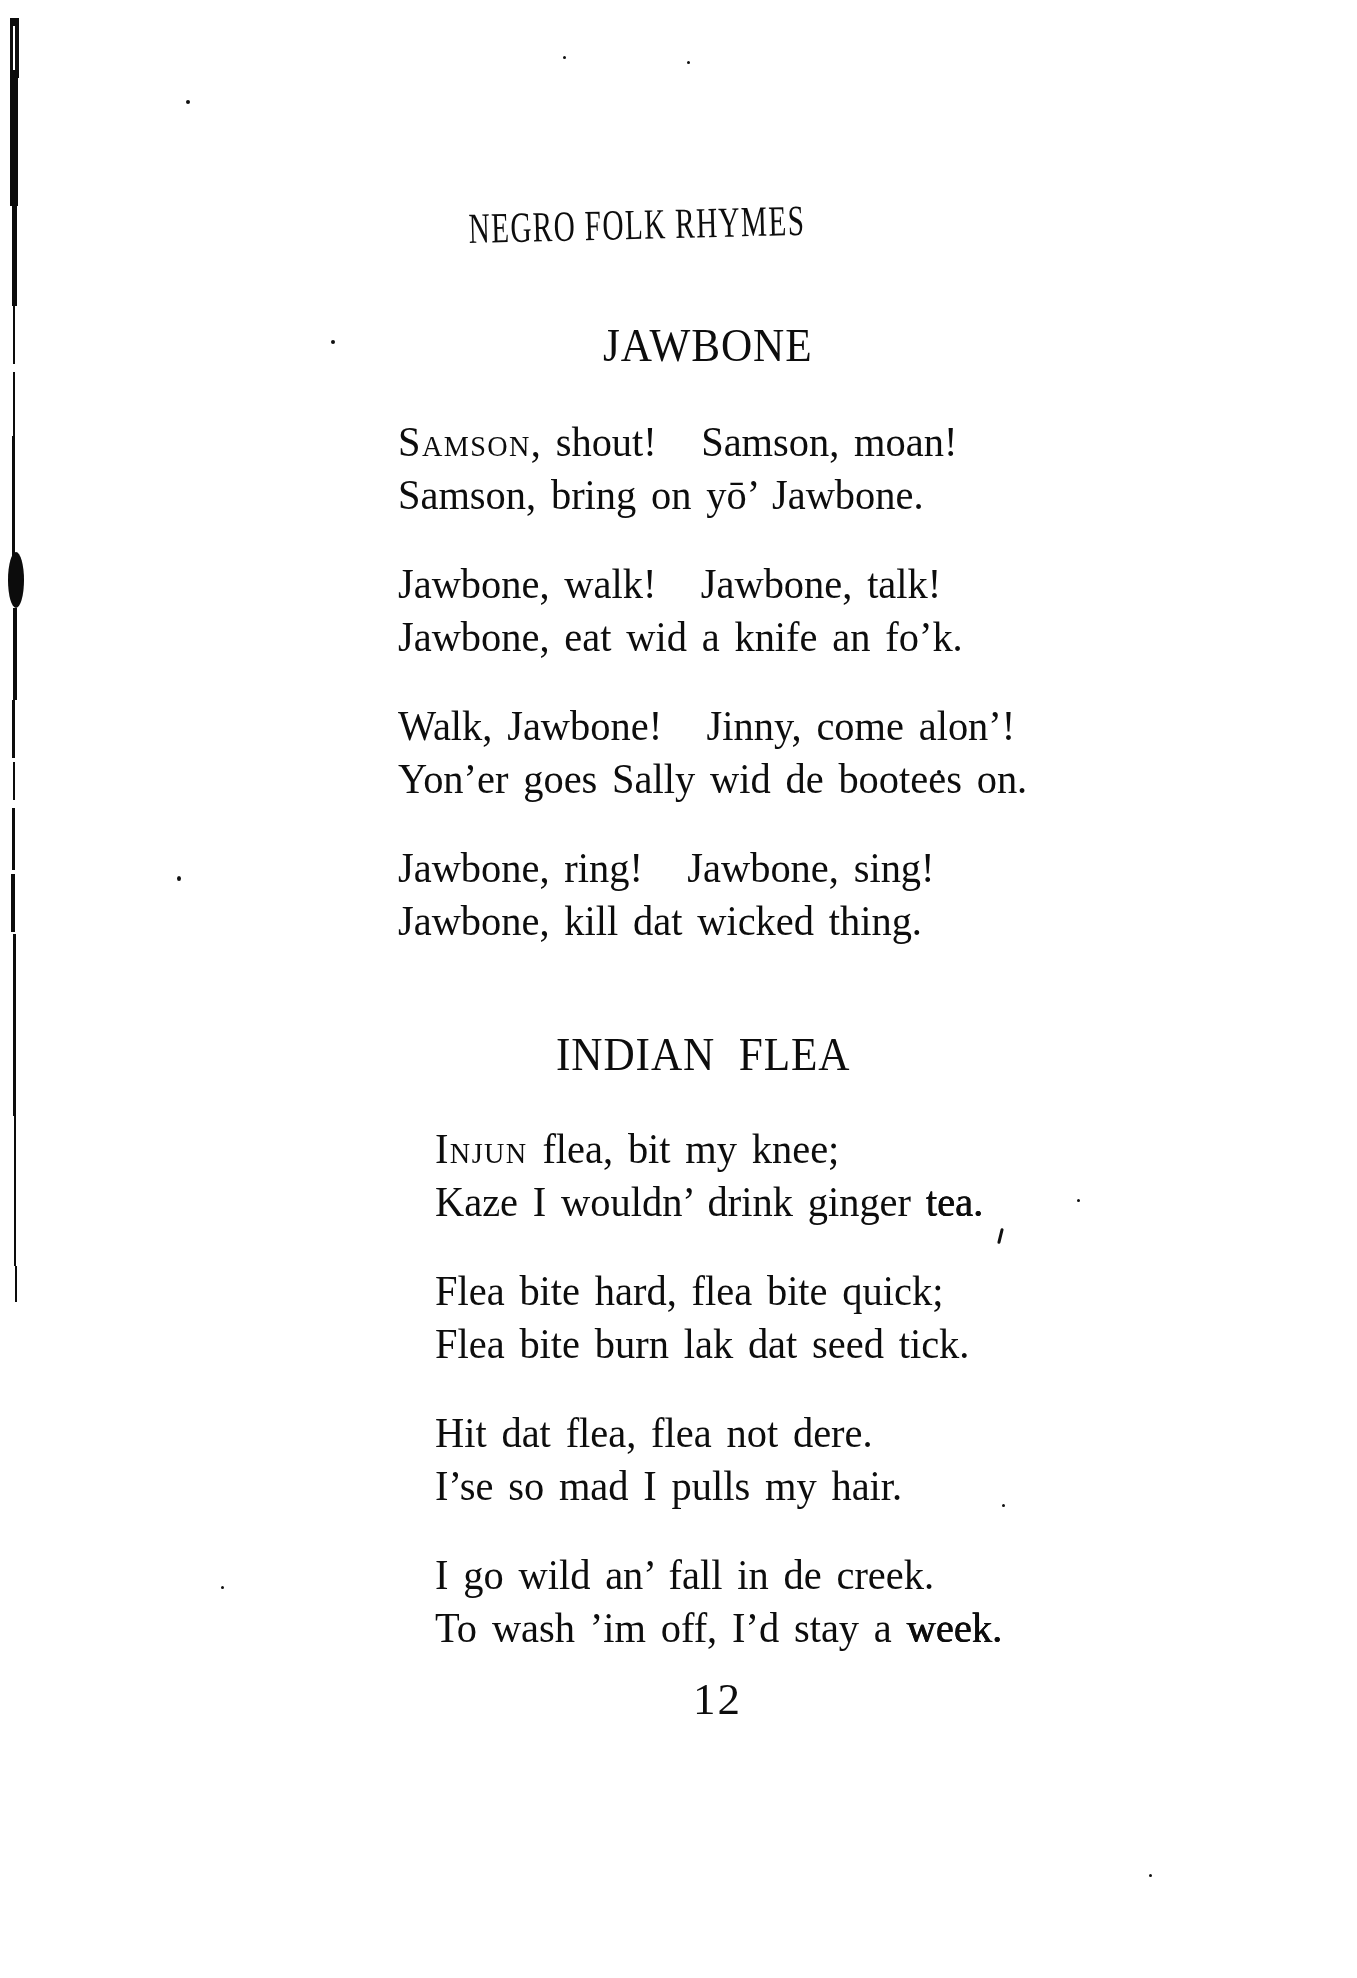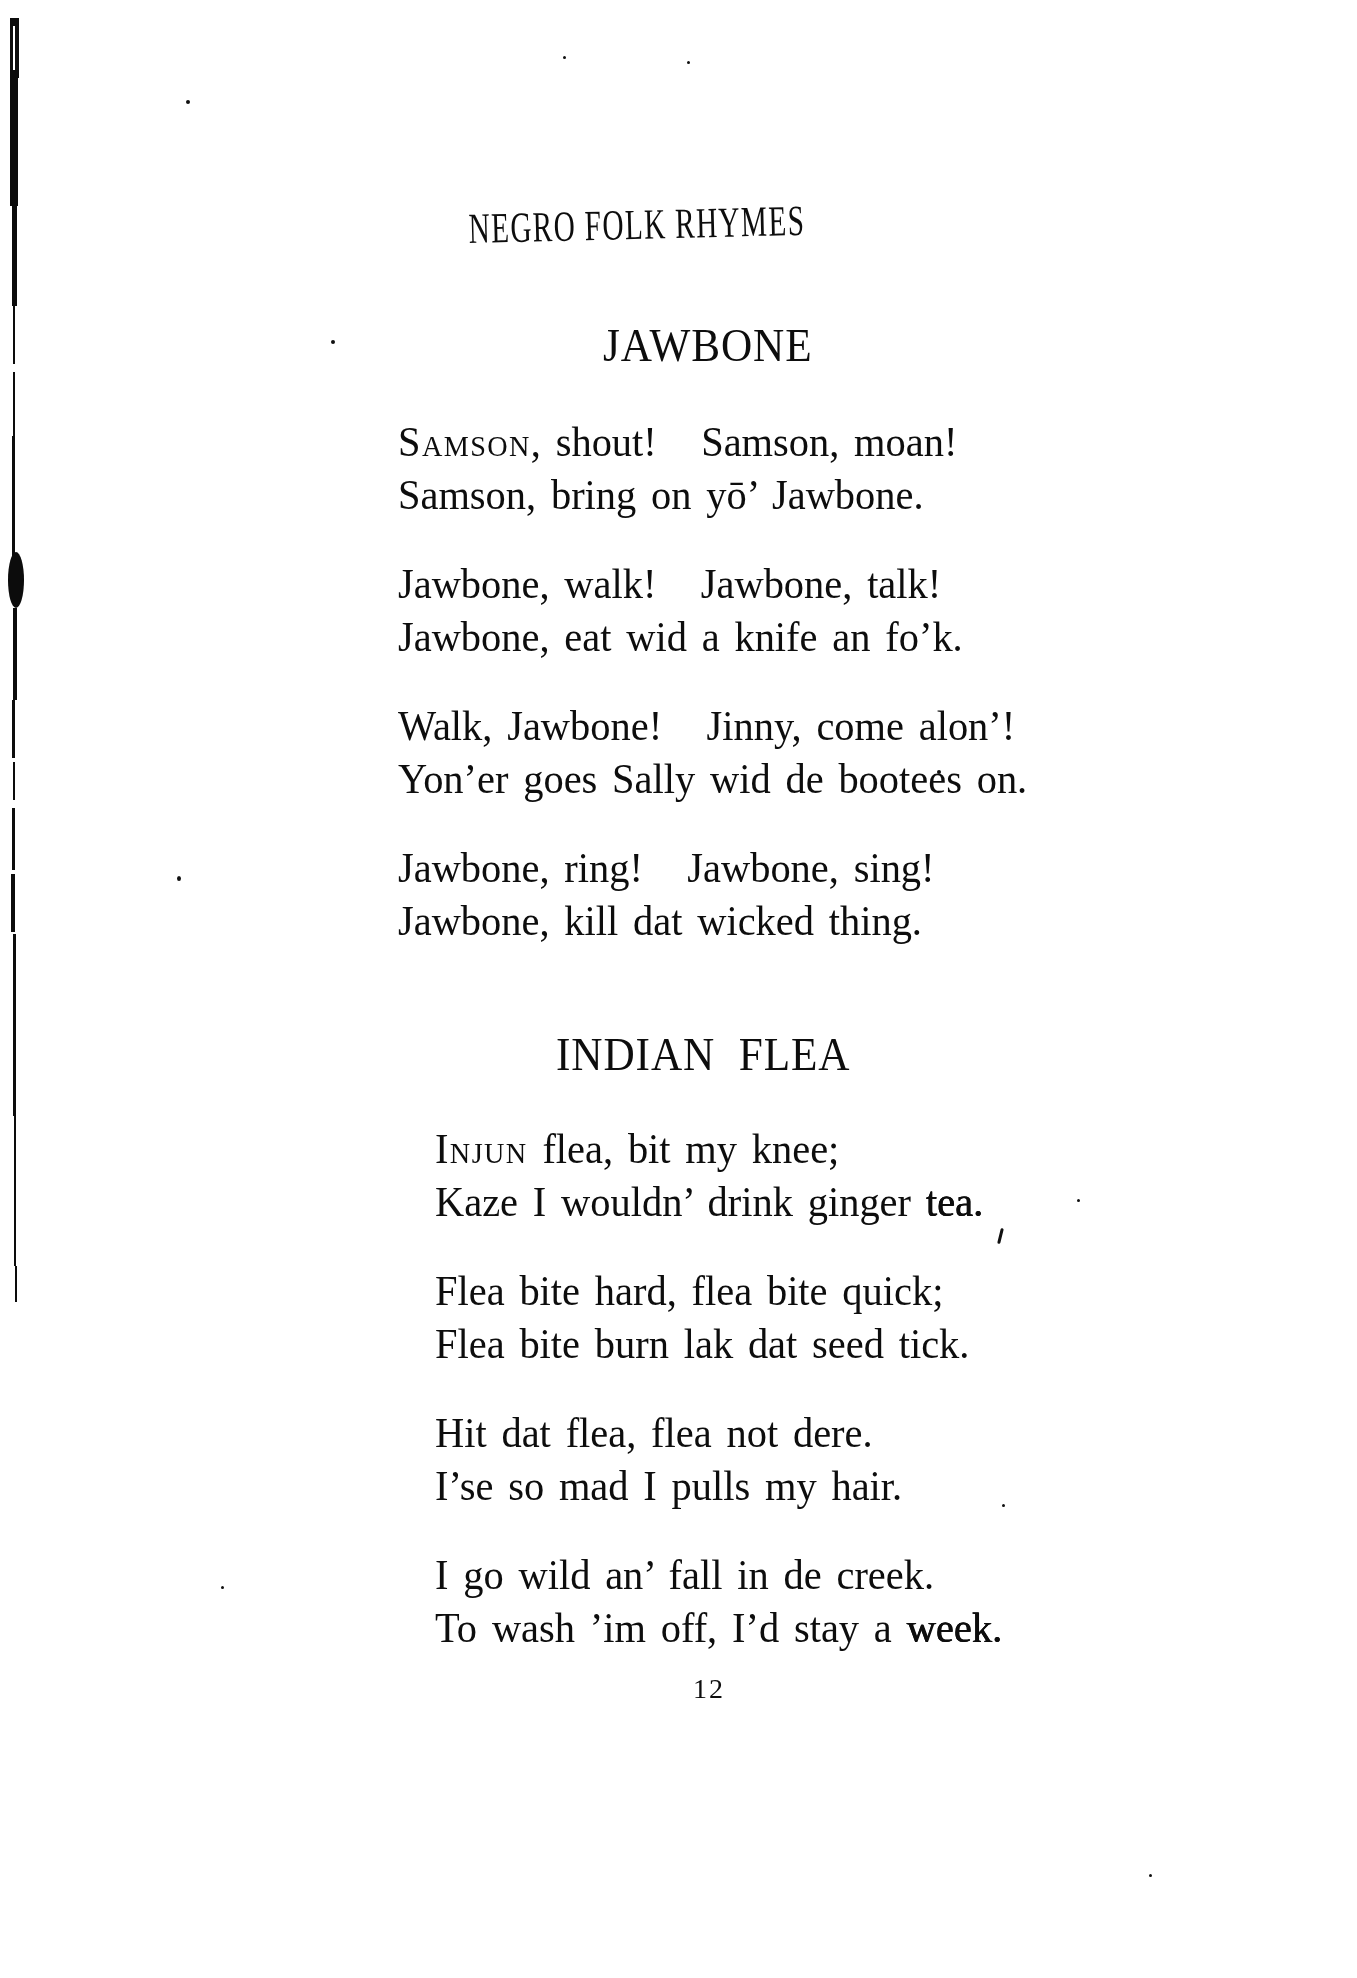--- a/index.html
+++ b/index.html
@@ -52,21 +52,21 @@
   .stanza { margin-bottom: 36px; }
   .line { white-space: pre; }
   .smallcaps { font-variant: small-caps; letter-spacing: 1.5px; }
   .inkheavy { text-shadow: 0.6px 0 0 currentColor, 0 0.4px 0 currentColor; }
 
   
   .page-number {
     position: absolute;
     left: 693px;
     top: 1673px;
-    font-size: 28px;
+    font-size: 45px;
     letter-spacing: 2px;
   }
 
   
   .binding-artifact { position: absolute; left: 0; top: 0; }
   .speck {
     position: absolute;
     background: #101010;
     border-radius: 50%;
   }

